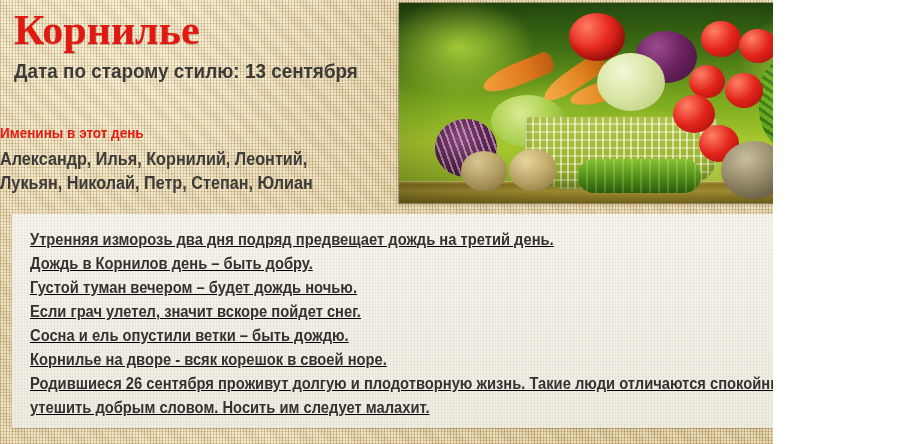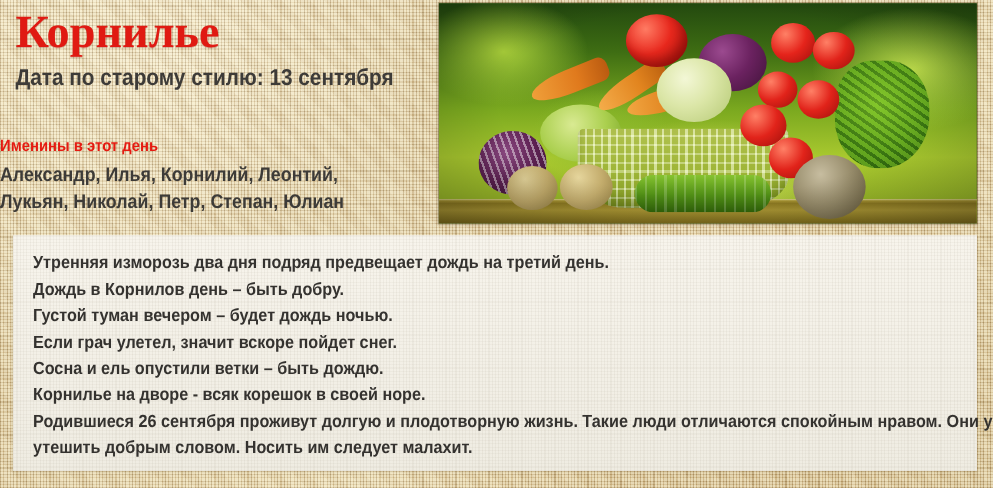--- a/index.html
+++ b/index.html
@@ -2,21 +2,21 @@
 <html><head>
 <meta charset="utf-8">
 <style>
   html, body {
     margin: 0;
     padding: 0;
     background: #ffffff;
   }
   #page {
     position: relative;
-    width: 903px;
+    width: 773px;
     height: 444px;
     overflow: hidden;
     font-family: "Liberation Sans", sans-serif;
     
     background-color: #d9c79b;
     background-image:
       repeating-linear-gradient(90deg,
         rgba(120,85,40,0.22) 0px, rgba(120,85,40,0.22) 1px,
         rgba(255,248,222,0.35) 1px, rgba(255,248,222,0.35) 3px,
         rgba(150,110,55,0.16) 3px, rgba(150,110,55,0.16) 4px,
@@ -224,20 +224,21 @@
       repeating-linear-gradient(0deg, rgba(160,150,130,0.07) 0 1px, rgba(0,0,0,0) 1px 3px),
       linear-gradient(180deg, #f7f4ec 0%, #efece2 100%);
     box-shadow: 0 1px 2px rgba(80,65,35,0.25);
     padding: 14px 0 0 0;
     box-sizing: border-box;
   }
   .omens-list {
     margin: 0;
     padding: 0 16px 0 18px;
     list-style: none;
+    text-decoration: underline;
   }
   .omens-list li {
     font-family: "Liberation Sans Narrow", "Liberation Sans", sans-serif;
     font-weight: bold;
     font-size: 16px;
     line-height: 24px;
     color: #34322f;
     transform: scaleX(0.92);
     transform-origin: left top;
     white-space: nowrap;

